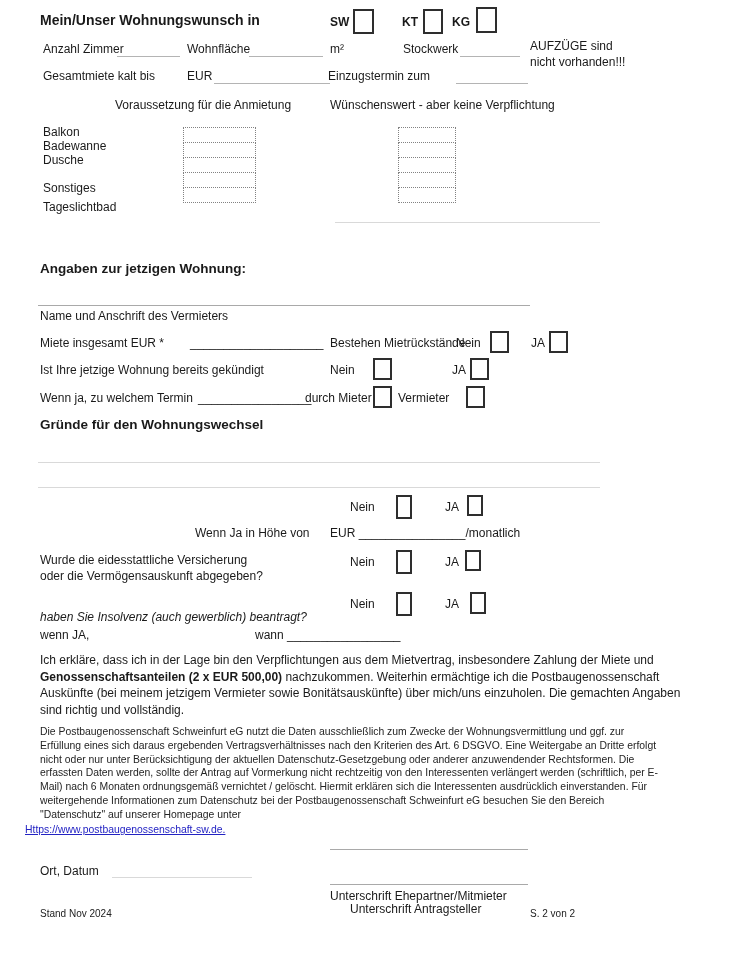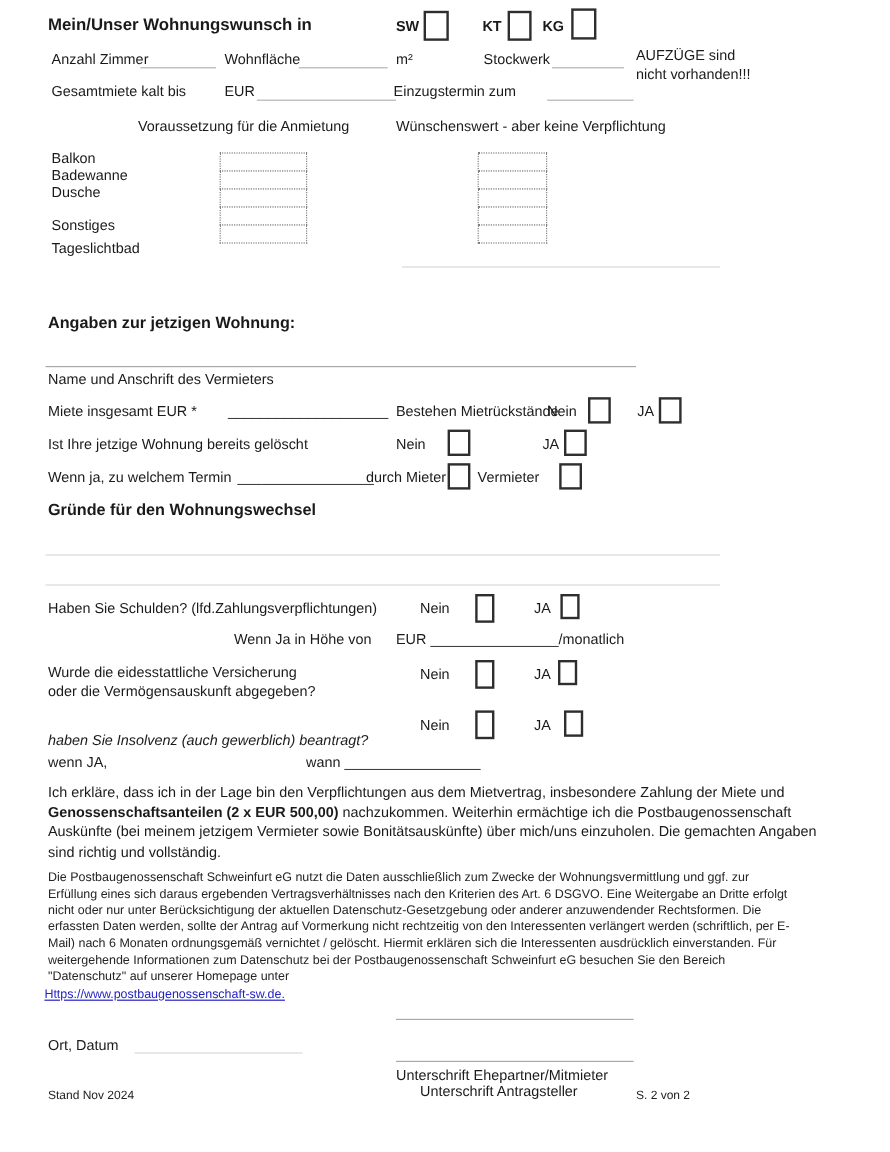--- a/index.html
+++ b/index.html
@@ -85,38 +85,37 @@
   <div class="t" style="left:40px; top:309px;">Name und Anschrift des Vermieters</div>
 
   <div class="t" style="left:40px; top:336px;">Miete insgesamt EUR *</div>
   <div class="t" style="left:190px; top:336px;">____________________</div>
   <div class="t" style="left:330px; top:336px;">Bestehen Mietrückstände</div>
   <div class="t" style="left:456px; top:336px;">Nein</div>
   <div class="cb" style="left:490px; top:331px;"></div>
   <div class="t" style="left:531px; top:336px;">JA</div>
   <div class="cb" style="left:549px; top:331px;"></div>
 
-  <div class="t" style="left:40px; top:363px;">Ist Ihre jetzige Wohnung bereits gelöscht</div>
+  <div class="t" style="left:40px; top:363px;">Ist Ihre jetzige Wohnung bereits gekündigt</div>
   <div class="t" style="left:330px; top:363px;">Nein</div>
   <div class="cb" style="left:373px; top:358px;"></div>
   <div class="t" style="left:452px; top:363px;">JA</div>
   <div class="cb" style="left:470px; top:358px;"></div>
 
   <div class="t" style="left:40px; top:391px;">Wenn ja, zu welchem Termin</div>
   <div class="t" style="left:198px; top:391px;">_________________</div>
   <div class="t" style="left:305px; top:391px;">durch Mieter</div>
   <div class="cb" style="left:373px; top:386px;"></div>
   <div class="t" style="left:398px; top:391px;">Vermieter</div>
   <div class="cb" style="left:466px; top:386px;"></div>
 
   <div class="t h2" style="left:40px; top:417px;">Gründe für den Wohnungswechsel</div>
   <div class="ln ln-light" style="left:38px; top:462px; width:562px;"></div>
   <div class="ln ln-light" style="left:38px; top:487px; width:562px;"></div>
 
-  <div class="t" style="left:40px; top:500px;">Haben Sie Schulden? (lfd.Zahlungsverpflichtungen)</div>
   <div class="t" style="left:350px; top:500px;">Nein</div>
   <div class="cb cb-tall" style="left:396px; top:495px;"></div>
   <div class="t" style="left:445px; top:500px;">JA</div>
   <div class="cb cb-tall" style="left:467px; top:495px; height:21px;"></div>
 
   <div class="t" style="left:195px; top:526px;">Wenn Ja in Höhe von</div>
   <div class="t" style="left:330px; top:526px;">EUR ________________/monatlich</div>
 
   <div class="t" style="left:40px; top:569px;">oder die Vermögensauskunft abgegeben?</div>
   <div class="t" style="left:40px; top:553px;">Wurde die eidesstattliche Versicherung</div>
@@ -130,21 +129,21 @@
   <div class="cb cb-tall" style="left:396px; top:592px;"></div>
   <div class="t" style="left:445px; top:597px;">JA</div>
   <div class="cb cb-tall" style="left:470px; top:592px; height:22px;"></div>
 
   <div class="t" style="left:40px; top:628px;">wenn JA,</div>
   <div class="t" style="left:255px; top:628px;">wann _________________</div>
 
   <div class="para" style="left:40px; top:652px; width:662px;"><span>Ich erkläre, dass ich in der Lage bin den Verpflichtungen aus dem Mietvertrag, insbesondere Zahlung der Miete und </span><span class="b">Genossenschaftsanteilen (2 x EUR 500,00)</span><span> nachzukommen.  Weiterhin ermächtige ich die Postbaugenossenschaft Auskünfte (bei meinem jetzigem Vermieter sowie Bonitätsauskünfte) über mich/uns einzuholen. Die gemachten Angaben sind richtig und vollständig.</span></div>
 
   <div class="fine" style="left:40px; top:725px; width:625px;">Die Postbaugenossenschaft Schweinfurt eG nutzt die Daten ausschließlich zum Zwecke der Wohnungsvermittlung und ggf. zur Erfüllung eines sich daraus ergebenden Vertragsverhältnisses nach den Kriterien des Art. 6 DSGVO. Eine Weitergabe an Dritte erfolgt nicht oder nur unter Berücksichtigung der aktuellen Datenschutz-Gesetzgebung oder anderer anzuwendender Rechtsformen. Die erfassten Daten werden, sollte der Antrag auf Vormerkung nicht rechtzeitig von den Interessenten verlängert werden (schriftlich, per E-Mail) nach 6 Monaten ordnungsgemäß vernichtet / gelöscht. Hiermit erklären sich die Interessenten ausdrücklich einverstanden. Für weitergehende Informationen zum Datenschutz bei der Postbaugenossenschaft Schweinfurt eG  besuchen Sie den Bereich "Datenschutz" auf unserer Homepage unter</div>
-  <div class="link" style="left:37px; top:824px;">Https://www.postbaugenossenschaft-sw.de.</div>
+  <div class="link" style="left:25px; top:824px;">Https://www.postbaugenossenschaft-sw.de.</div>
 
   <div class="ln ln-mid" style="left:330px; top:849px; width:198px;"></div>
   <div class="t" style="left:330px; top:902px;margin-left:20px;">Unterschrift Antragsteller</div>
 
   <div class="t" style="left:40px; top:864px;">Ort, Datum</div>
   <div class="ln ln-light" style="left:112px; top:877px; width:140px;"></div>
 
   <div class="ln ln-mid" style="left:330px; top:884px; width:198px;"></div>
   <div class="t" style="left:330px; top:889px;">Unterschrift Ehepartner/Mitmieter</div>
 

